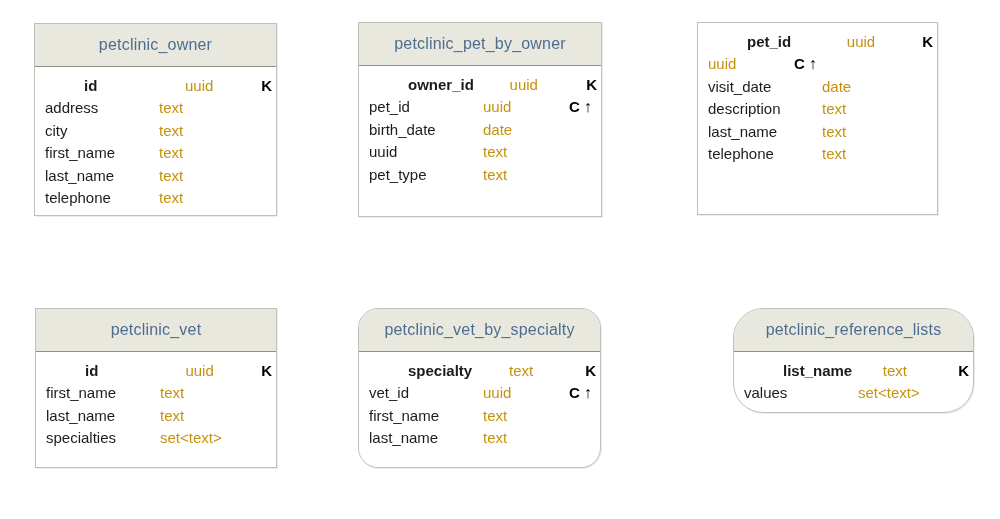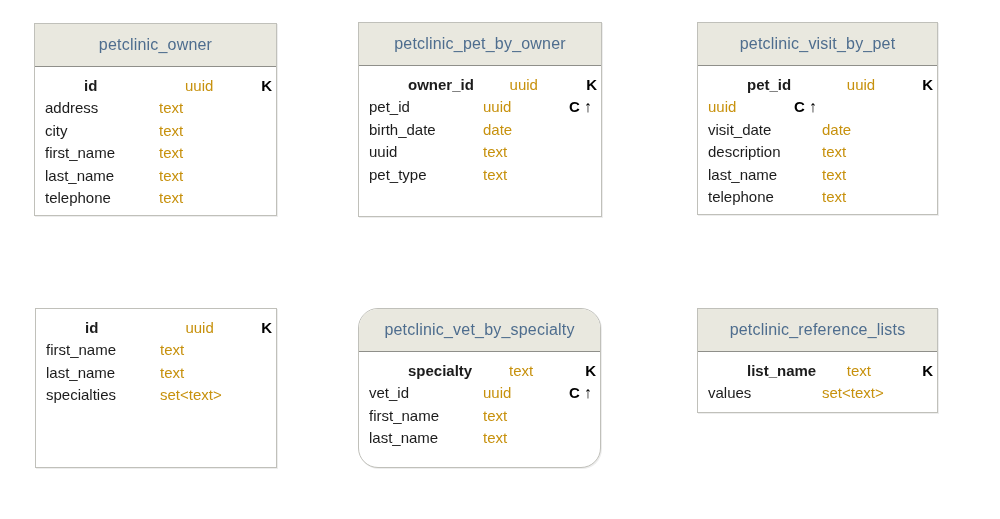--- a/index.html
+++ b/index.html
@@ -50,21 +50,21 @@
   .pk .col-name{font-weight:bold;margin-left:39px;}
   .col-type{width:86px;color:var(--type-text);}
   .col-key{flex:1;color:var(--key-text);font-weight:bold;}
   .sort-arrow{font-weight:400;font-size:16px;margin-left:4px;}
   
   .card:nth-child(1){left:34px; top:23px; width:243px;height:193px;}
   .card:nth-child(2){left:358px;top:22px; width:244px;height:195px;}
   .card:nth-child(3){left:697px;top:22px; width:241px;height:193px;}
   .card:nth-child(4){left:35px; top:308px;width:242px;height:160px;}
   .card:nth-child(5){left:358px;top:308px;width:243px;height:160px;border-radius:20px;}
-  .card:nth-child(6){left:697px;top:308px;width:241px;height:105px;}
+  .card:nth-child(6){left:733px;top:308px;width:241px;height:105px;border-radius:30px;}
 </style>
 </head>
 <body>
 
 <div id="canvas">
     <div class="card">
     <div class="card-header">petclinic_owner</div>
     <div class="card-body">
         <div class="row pk">
     <span class="col-name">id</span>
@@ -122,21 +122,20 @@
     <span class="col-key"><span></span><span class="sort-arrow"></span></span>
   </div>
         <div class="row">
     <span class="col-name">pet_type</span>
     <span class="col-type">text</span>
     <span class="col-key"><span></span><span class="sort-arrow"></span></span>
   </div>
       </div>
   </div>
     <div class="card">
-    <div class="card-header">petclinic_visit_by_pet</div>
     <div class="card-body">
         <div class="row pk">
     <span class="col-name">pet_id</span>
     <span class="col-type">uuid</span>
     <span class="col-key"><span>K</span><span class="sort-arrow"></span></span>
   </div>
         <div class="row">
     <span class="col-type">uuid</span>
     <span class="col-key"><span>C</span><span class="sort-arrow">↑</span></span>
   </div>
@@ -156,20 +155,21 @@
     <span class="col-key"><span></span><span class="sort-arrow"></span></span>
   </div>
         <div class="row">
     <span class="col-name">telephone</span>
     <span class="col-type">text</span>
     <span class="col-key"><span></span><span class="sort-arrow"></span></span>
   </div>
       </div>
   </div>
     <div class="card">
+    <div class="card-header">petclinic_vet</div>
     <div class="card-body">
         <div class="row pk">
     <span class="col-name">id</span>
     <span class="col-type">uuid</span>
     <span class="col-key"><span>K</span><span class="sort-arrow"></span></span>
   </div>
         <div class="row">
     <span class="col-name">first_name</span>
     <span class="col-type">text</span>
     <span class="col-key"><span></span><span class="sort-arrow"></span></span>

